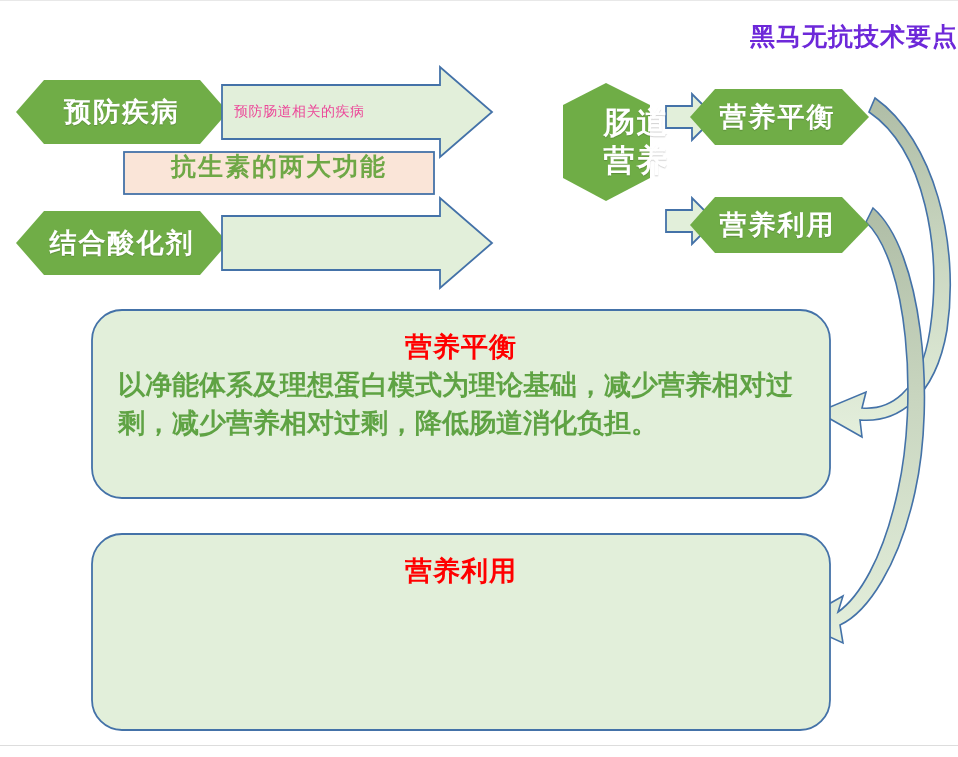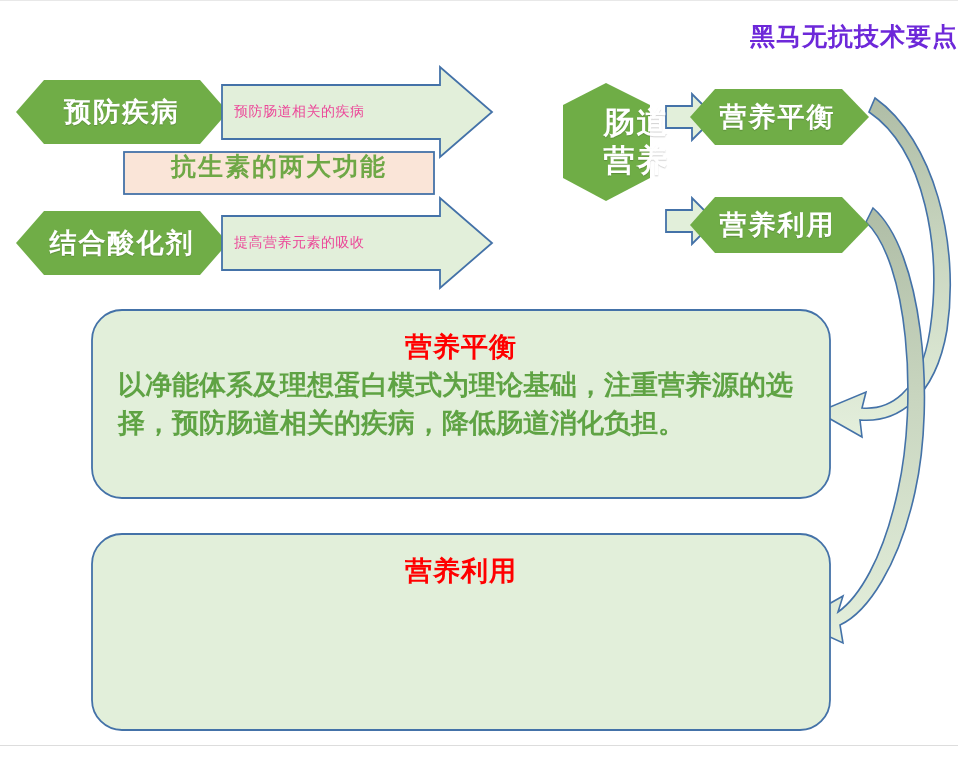--- a/index.html
+++ b/index.html
@@ -189,36 +189,35 @@
     <rect x="92" y="534" width="738" height="196" rx="30" ry="30" fill="#E2EFDA" stroke="#4472A8" stroke-width="1.8"></rect>
 
   </svg>
 
   <div class="shape-label chev-label" style="left:16px; top:80px; width:212px; height:64px;">预防疾病</div>
 
   <div class="shape-label chev-label" style="left:16px; top:211px; width:212px; height:64px;">结合酸化剂</div>
 
   <div class="shape-label arrow-label" style="left:228px; top:86px; width:210px; height:52px; justify-content:flex-start; padding-left:6px;">预防肠道相关的疾病</div>
 
-  <div class="shape-label arrow-label" style="left:228px; top:217px; width:210px; height:52px; justify-content:flex-start; padding-left:6px;">提高营养元素的吸收</div>
 
   <div class="shape-label pink-label" style="left:124px; top:152px; width:310px; height:28px;border-radius:6px;">抗生素的两大功能</div>
 
   <div class="shape-label hex-label" style="left:593px; top:83px; width:87px; height:118px; flex-direction:column;">
     <span>肠道</span>
     <span>营养</span>
   </div>
 
   <div class="shape-label chev-label" style="left:700px; top:89px; width:155px; height:56px;">营养平衡</div>
 
   <div class="shape-label chev-label" style="left:700px; top:197px; width:155px; height:56px;">营养利用</div>
 
   <div class="panel" style="left:92px; top:316px; width:738px;">
     <div class="panel-heading">营养平衡</div>
-    <div class="panel-body">以净能体系及理想蛋白模式为理论基础，注重营养源的选择，预防肠道相关的疾病，降低肠道消化负担。</div>
+    <div class="panel-body">以净能体系及理想蛋白模式为理论基础，减少营养相对过剩，减少营养相对过剩，降低肠道消化负担。</div>
   </div>
 
   <div class="panel" style="left:92px; top:540px; width:738px;">
     <div class="panel-heading">营养利用</div>
   </div>
 
   <div class="bottom-rule"></div>
 
 </div>
 

